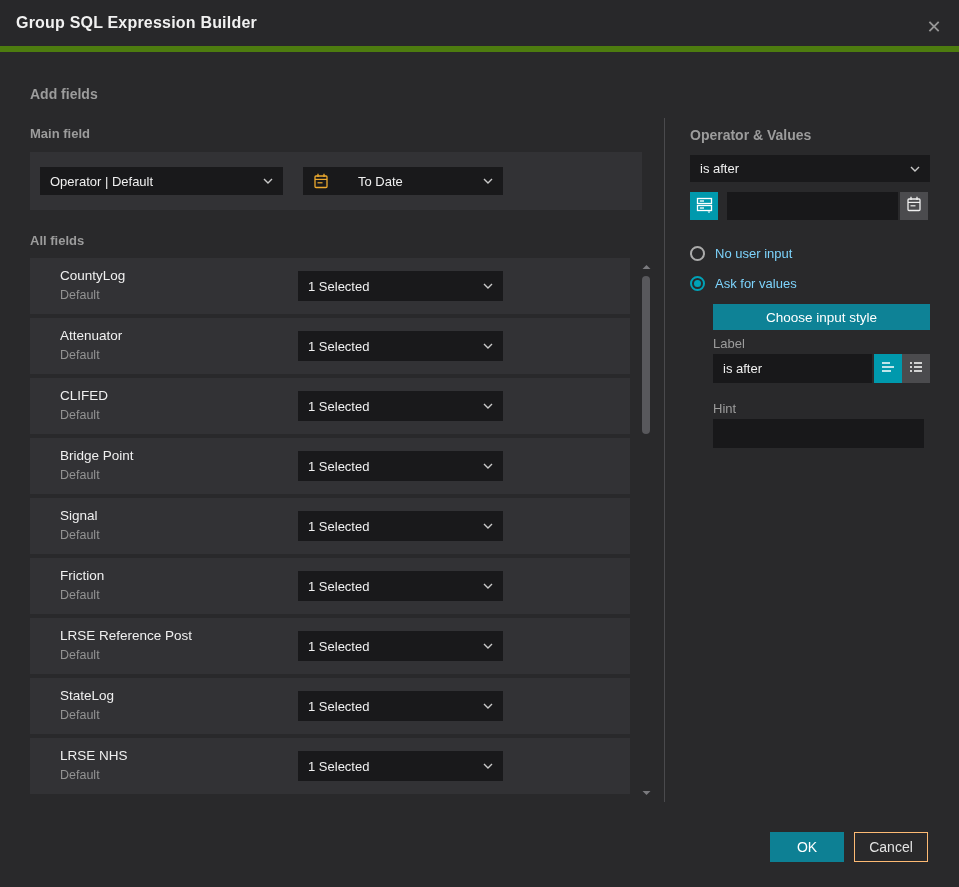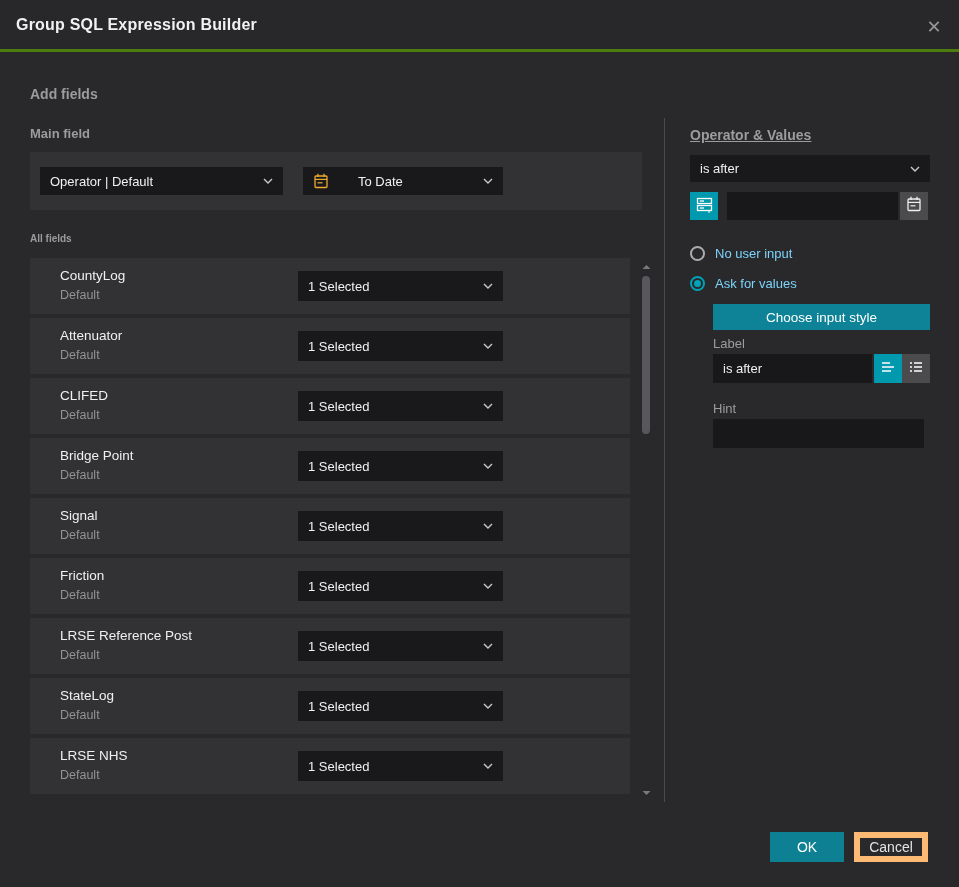--- a/index.html
+++ b/index.html
@@ -5,21 +5,21 @@
   * { margin:0; padding:0; box-sizing:border-box; }
   html,body { background:#1d1d1f; }
   body { font-family:"Liberation Sans","DejaVu Sans",sans-serif; }
   .dialog {
     position:relative; width:959px; height:887px;
     background:#29292b; color:#ededed; overflow:hidden;
   }
   
   .titlebar {
     position:absolute; top:0; left:0; width:959px; height:52px;
-    background:#28282a; border-bottom:3px solid #4d7c0f;
+    background:#28282a; border-bottom:6px solid #4d7c0f;
     display:flex; align-items:center; padding:0 16px;text-align:center;
   }
   .titlebar .title { font-size:16px; font-weight:700; color:#f1f1f1; letter-spacing:.2px; }
   .close-btn {
     position:absolute; right:12px; top:14px; width:26px; height:26px;
     display:flex; align-items:center; justify-content:center;
     color:#969696; font-size:18px; font-weight:300; cursor:pointer;
   }
   
   .sec-label { position:absolute; font-size:14px; font-weight:700; color:#9c9c9c; }
@@ -73,21 +73,21 @@
     position:absolute; background:#0e8296; color:#fff; border:none;
     display:flex; align-items:center; justify-content:center;
     font-size:13.5px; cursor:pointer;
     font-family:"Liberation Sans","DejaVu Sans",sans-serif;
   }
   .choose-btn { left:713px; top:304px; width:217px; height:26px; }
   
   .ok-btn { left:770px; top:832px; width:74px; height:30px; background:#0d8094; font-size:14px; }
   .cancel-btn {
     position:absolute; left:854px; top:832px; width:74px; height:30px;
-    background:transparent; border:6px solid #fdba74; color:#e3e3e3;
+    background:transparent; border:1px solid #fdba74; color:#e3e3e3;
     display:flex; align-items:center; justify-content:center;
     font-size:14px; cursor:pointer;
     font-family:"Liberation Sans","DejaVu Sans",sans-serif;
   }
 </style>
 </head>
 <body>
 
 <div class="dialog">
 
@@ -120,21 +120,21 @@
       </span>
       <span class="dd-text">To Date</span>
       <span class="chev">
         <svg width="10" height="6" viewBox="0 0 10 6">
             <path d="M1 1l4 4 4-4" fill="none" stroke="#c9c9c9" stroke-width="1.4"></path>
           </svg>
       </span>
     </div>
   </div>
 
-  <div class="sec-label" style="left:30px; top:233px; font-size:10px;">All fields</div>
+  <div class="sec-label" style="left:30px; top:233px; font-size:13px;">All fields</div>
 
   <div class="rows">
 
   <div class="field-row">
       <span class="f-name">CountyLog</span>
       <span class="f-sub">Default</span>
       <div class="dropdown">
         <span class="dd-text">1 Selected</span>
         <span class="chev">
           <svg width="10" height="6" viewBox="0 0 10 6">
@@ -250,21 +250,21 @@
     <span class="sb-thumb"></span>
     <span class="sb-arrow sb-down">
       <svg width="9" height="6" viewBox="0 0 9 6">
           <path d="M0.5 1L4.5 5L8.5 1Z" fill="#7a7a7e"></path>
         </svg>
     </span>
   </div>
 
   <div class="v-divider"></div>
 
-  <div class="sec-label" style="left:690px; top:127px;text-decoration:underline;">Operator &amp; Values</div>
+  <div class="sec-label" style="left:690px; top:127px;">Operator &amp; Values</div>
 
   <div class="dropdown op-select">
     <span class="dd-text">is after</span>
     <span class="chev">
       <svg width="10" height="6" viewBox="0 0 10 6">
           <path d="M1 1l4 4 4-4" fill="none" stroke="#c9c9c9" stroke-width="1.4"></path>
         </svg>
     </span>
   </div>
 

